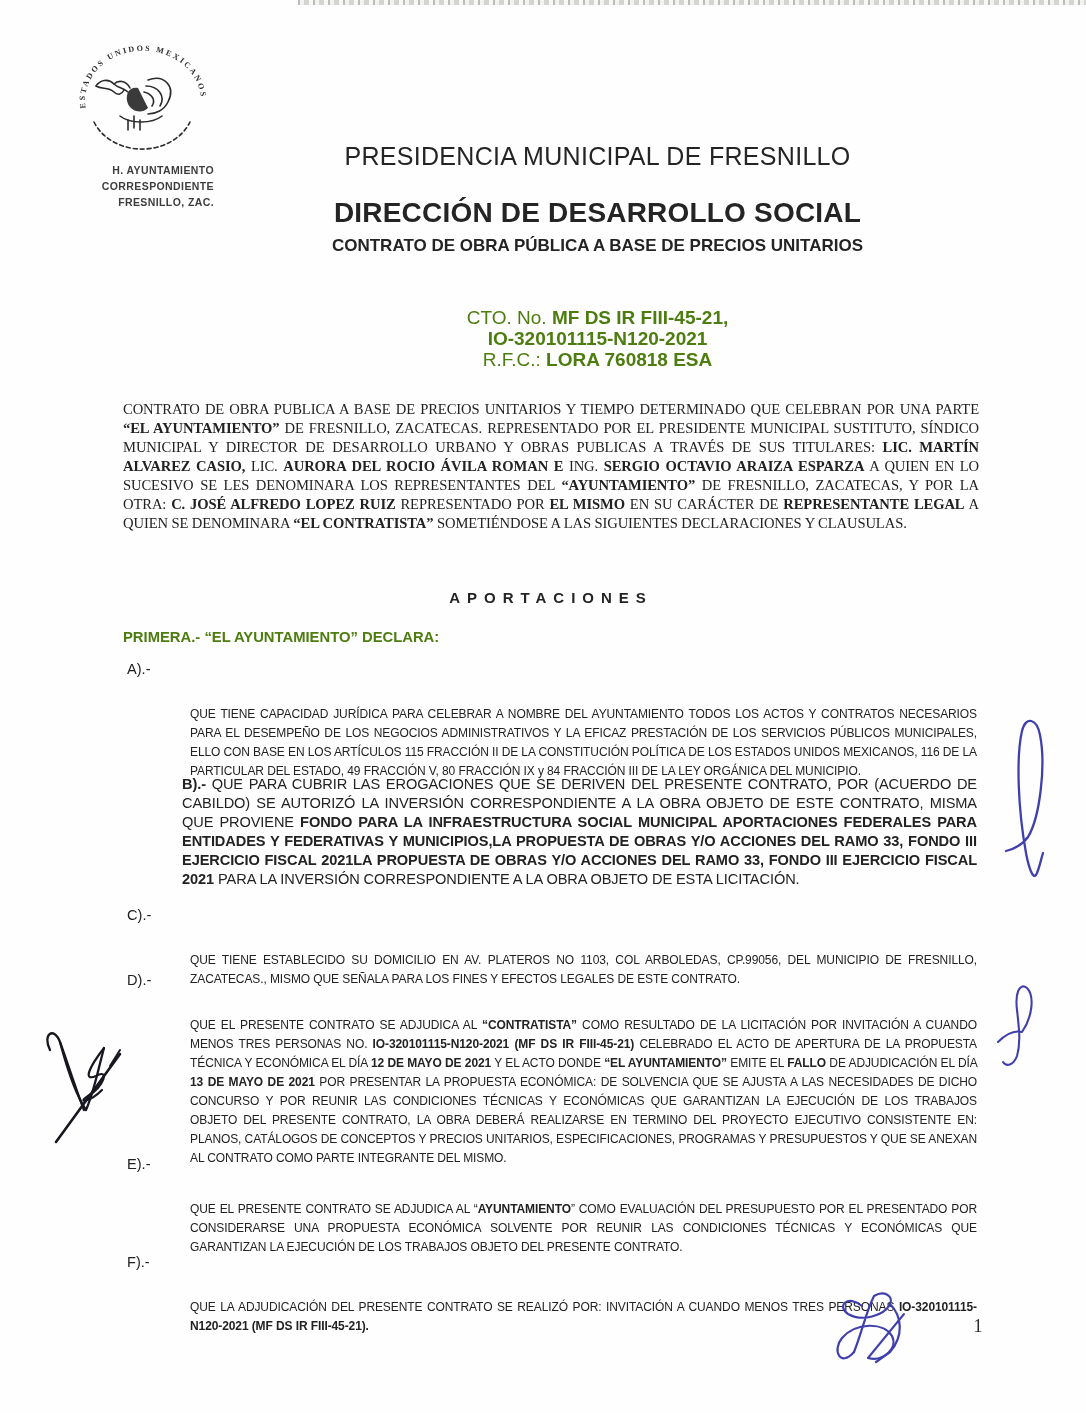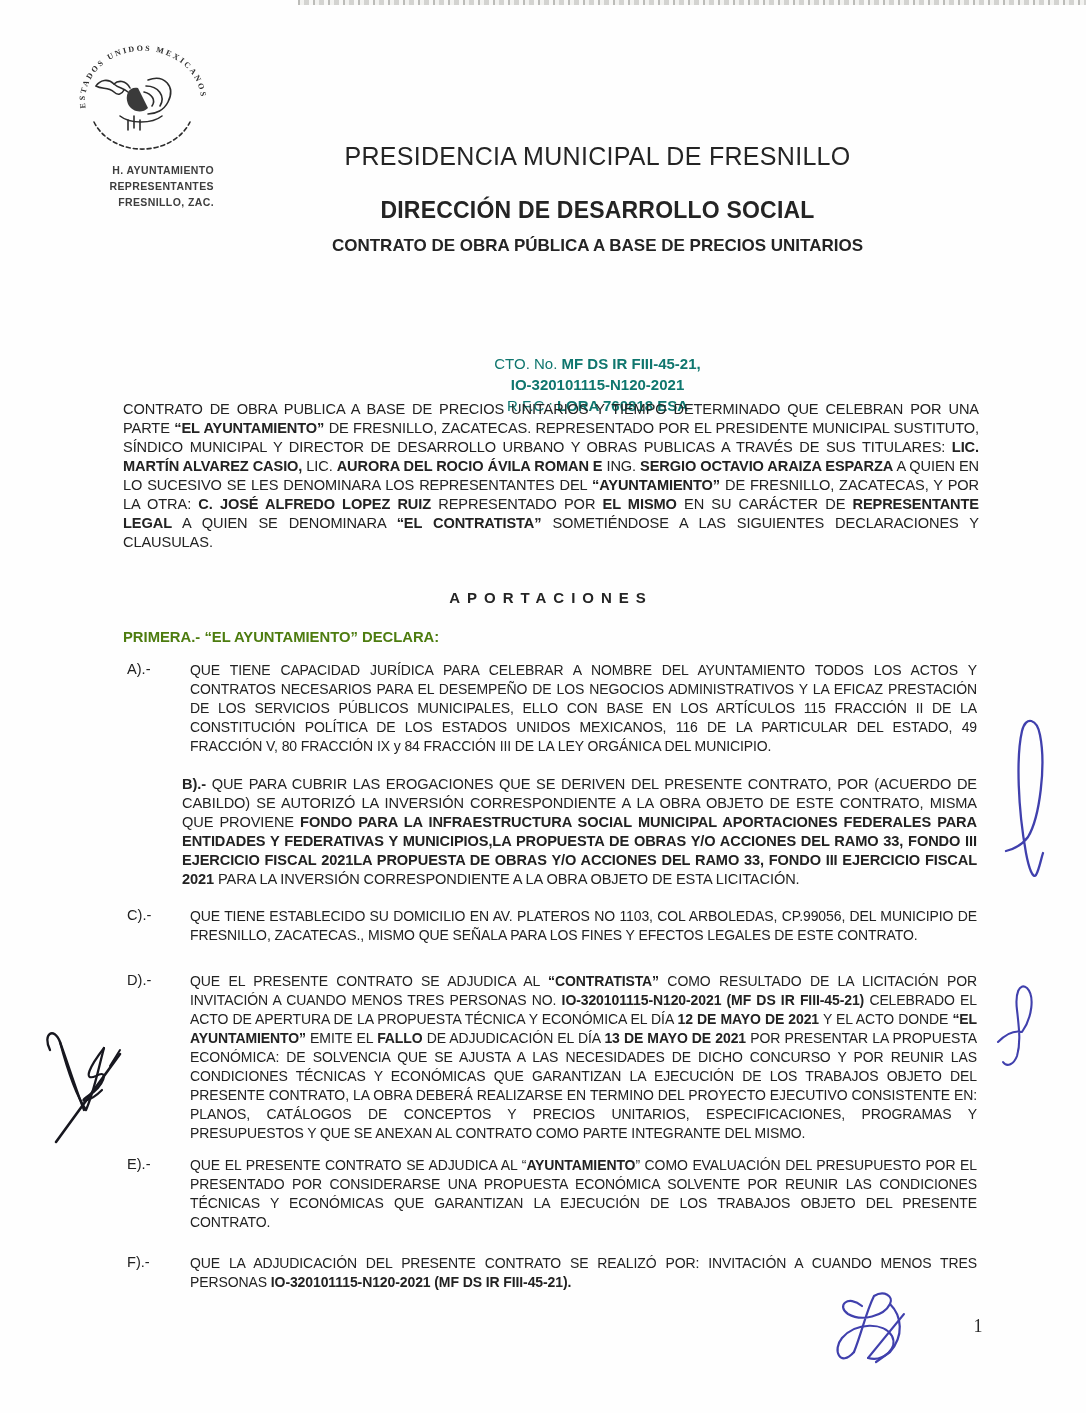--- a/index.html
+++ b/index.html
@@ -14,36 +14,36 @@
       rgba(70,70,60,.65) 0 2px, rgba(170,170,155,.25) 2px 6px,
       rgba(100,100,90,.5) 6px 11px, rgba(200,200,190,.2) 11px 15px);
   }
   .seal-svg{position:absolute;left:68px;top:44px;}
   .logo-caption{
     position:absolute;left:74px;top:162px;width:140px;text-align:right;
     font-size:10.5px;font-weight:bold;color:#3d3d3d;line-height:16px;letter-spacing:.4px;
   }
   .hdr{position:absolute;left:205px;width:785px;text-align:center;color:#242424;}
   .title{top:142px;font-size:25px;font-weight:400;letter-spacing:.3px;}
-  .subtitle{top:197px;font-size:23px;font-weight:bold;letter-spacing:.2px;}
+  .subtitle{top:197px;font-size:28px;font-weight:bold;letter-spacing:.2px;}
   .contract-type{top:236px;font-size:17px;font-weight:bold;}
   .cto{position:absolute;left:205px;top:307px;width:785px;text-align:center;
-       font-size:15px;line-height:21px;color:#0f766e;margin-top:46px;}
+       font-size:19px;line-height:21px;color:#4d7c0f;}
   .para{position:absolute;text-align:justify;font-size:14.6px;line-height:19px;
         letter-spacing:-.1px;color:#222;}
-  .intro{left:123px;top:400px;width:856px;}
+  .intro{left:123px;top:400px;width:856px;font-family:Liberation Serif, serif;}
   .decl-heading{
     position:absolute;left:123px;top:589px;width:856px;text-align:center;
     font-size:15px;font-weight:bold;letter-spacing:7px;color:#242424;
   }
   .primera{position:absolute;left:123px;top:629px;font-size:14.8px;font-weight:bold;color:#4d7c0f;}
   .item{position:absolute;left:127px;width:850px;}
   .item .label{position:absolute;left:0;top:0;font-size:14.6px;}
-  .item .body{margin-left:63px;text-align:justify;font-size:14px;line-height:19px;
-              letter-spacing:-.1px;color:#222;}
+  .item .body{margin-left:63px;text-align:justify;font-size:12px;line-height:19px;
+              letter-spacing:-.1px;color:#222;margin-top:44px;}
   .item-a{top:661px;}
   .item-c{top:907px;}
   .item-d{top:972px;}
   .item-e{top:1156px;}
   .item-f{top:1254px;}
   .para-b{left:182px;top:775px;width:795px;}
   span.b{font-weight:bold;}
   .sig{position:absolute;}
   .sig path{fill:none;stroke-linecap:round;stroke-linejoin:round;}
   .sig-blue path{stroke:#4040ad;}
@@ -81,21 +81,21 @@
 
       <path d="M52 72 C 62 80 84 80 94 72"></path>
       <path d="M66 72 L 66 84 M 60 76 L 60 86 M 72 76 L 72 86"></path>
 
       <path d="M 26 78 A 52 44 0 0 0 122 78" stroke-dasharray="4 3"></path>
     </g>
   </svg>
 
   <div class="logo-caption">
     <div>H. AYUNTAMIENTO</div>
-    <div>REPRESENTANTES</div>
+    <div>CORRESPONDIENTE</div>
     <div>FRESNILLO, ZAC.</div>
   </div>
 
   <div class="hdr title">PRESIDENCIA MUNICIPAL DE FRESNILLO</div>
   <div class="hdr subtitle">DIRECCIÓN DE DESARROLLO SOCIAL</div>
   <div class="hdr contract-type">CONTRATO DE OBRA PÚBLICA A BASE DE PRECIOS UNITARIOS</div>
 
   <div class="cto">
     <div><span>CTO. No. </span><span class="b">MF DS IR FIII-45-21,</span></div>
     <div><span class="b">IO-320101115-N120-2021</span></div>

